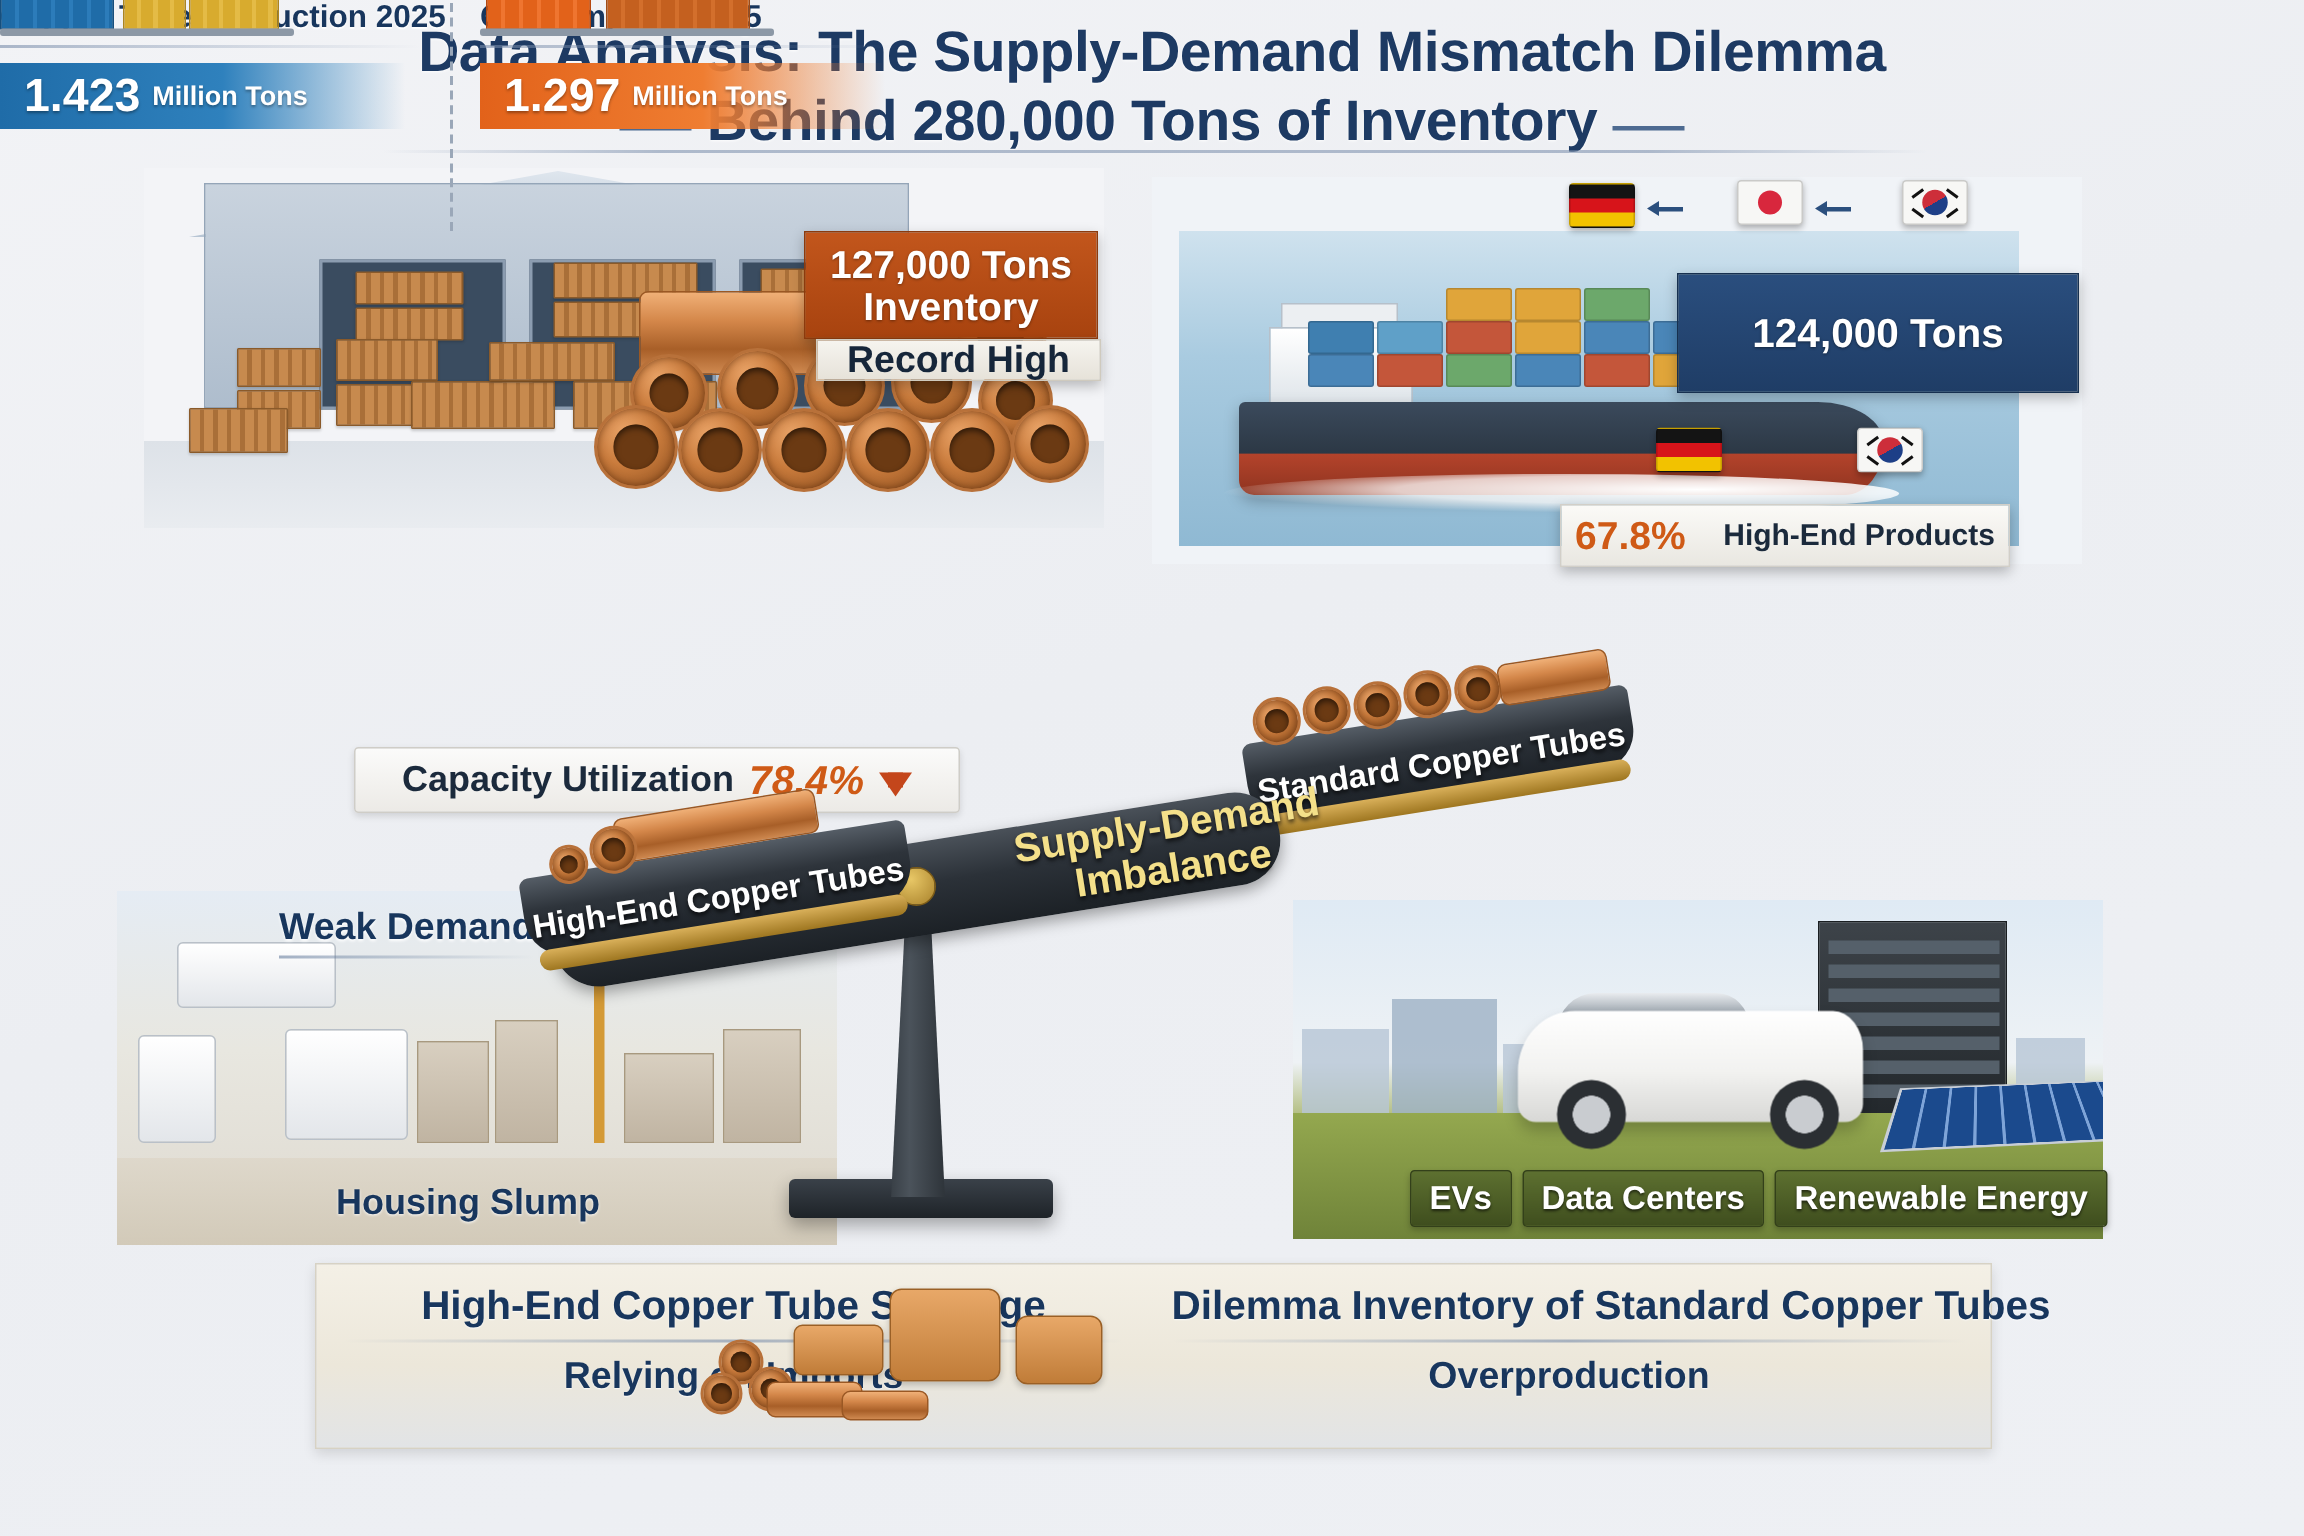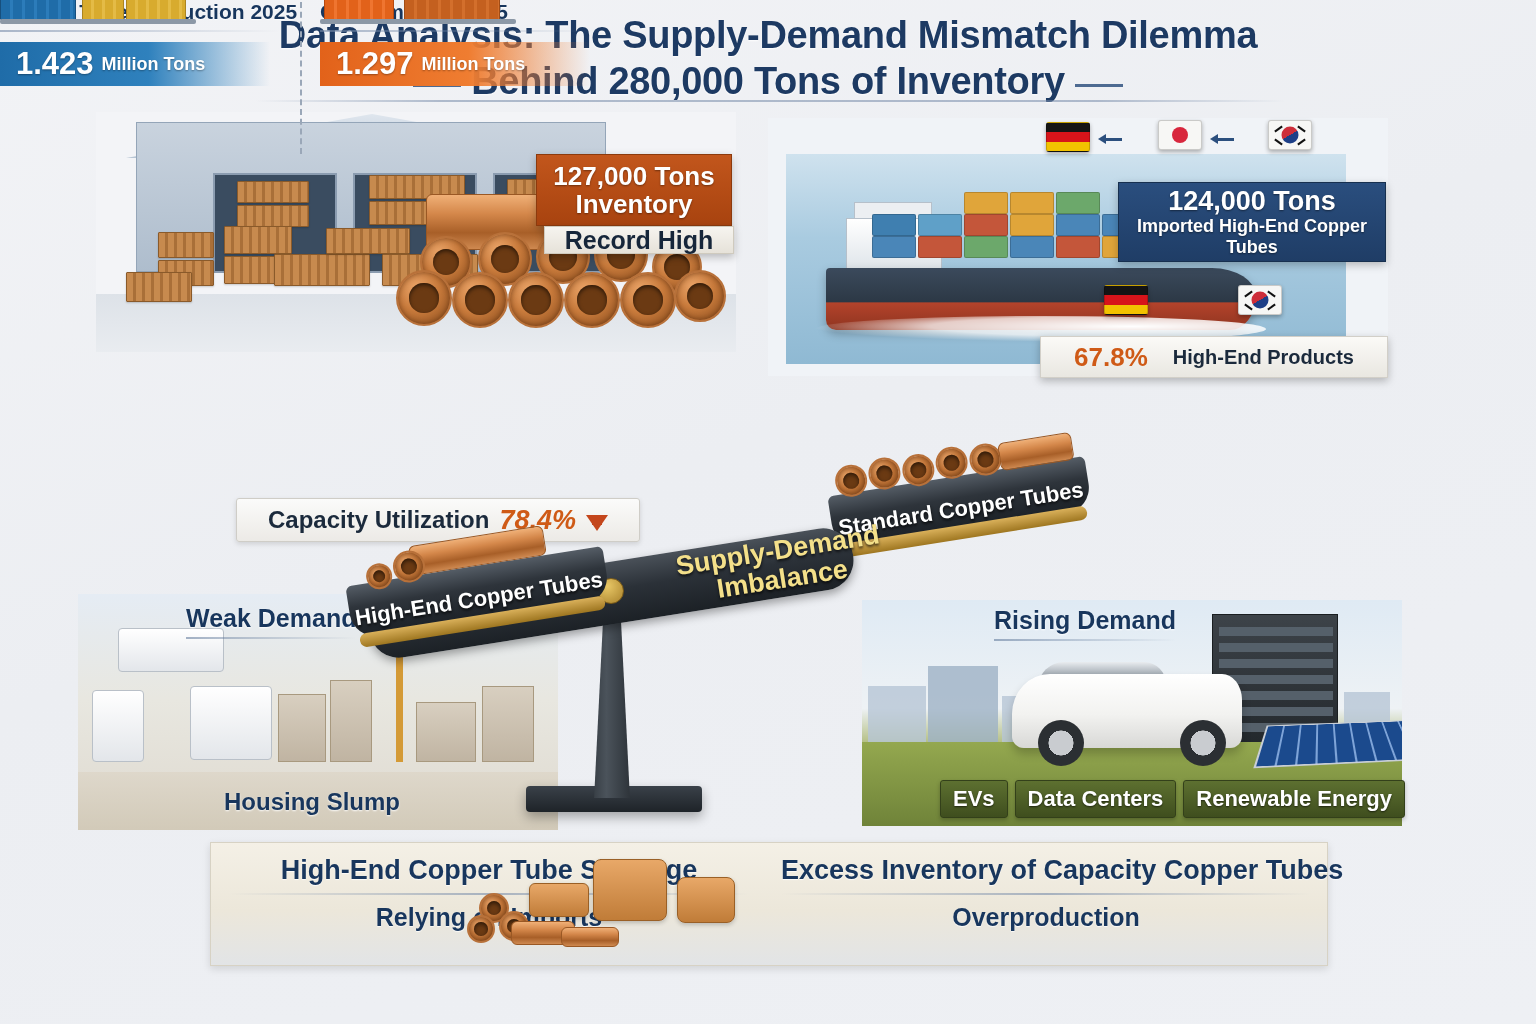--- a/index.html
+++ b/index.html
@@ -188,21 +188,21 @@
   }
   #record-high-badge .b1 { font-family:"Liberation Sans Narrow","Liberation Sans",sans-serif;font-size:25px;font-weight:bold;color:#16263a;}
   #imports-badge {
     left: 1118px; top: 182px; width: 268px; height: 80px;
     background: linear-gradient(180deg,#2a4e7e 0%,#1f3d66 100%);
     border:1px solid #17304f;
   }
   #imports-badge .b1 { font-family:"Liberation Sans Narrow","Liberation Sans",sans-serif;font-size:27px;font-weight:bold;color:#fff;line-height:29px;text-shadow:0 1px 2px rgba(0,0,0,.45);}
   #imports-badge .b2 { font-family:"Liberation Sans Narrow","Liberation Sans",sans-serif;font-size:18px;font-weight:bold;color:#fff;line-height:21px;text-align:center;text-shadow:0 1px 2px rgba(0,0,0,.45);padding:0 8px;}
   #highend-badge {
-    left: 1040px; top: 336px; width: 348px; height: 42px;
+    left: 1040px; top: 336px; width: 300px; height: 42px;
     background: linear-gradient(180deg,#fbfaf7,#e9e7e1);
     border:1px solid #d2cfc8; flex-direction: row; gap: 25px;
   }
   #highend-badge .pct  { font-family:"Liberation Sans Narrow","Liberation Sans",sans-serif;font-size:26px;font-weight:bold;color:#cf5a16;}
   #highend-badge .txt  { font-family:"Liberation Sans Narrow","Liberation Sans",sans-serif;font-size:20px;font-weight:bold;color:#1b2a3c;}
 
   
   .flag { position:absolute; width: 44px; height: 30px; border-radius:3px; box-shadow:0 2px 4px rgba(0,0,0,.3); overflow:hidden; border:1px solid rgba(0,0,0,.18); }
   .flag-de { background: linear-gradient(180deg,#141414 0 33.3%, #d7141a 33.3% 66.6%, #f2c200 66.6% 100%); }
   .flag-jp { background:#f7f7f5; }
@@ -463,21 +463,20 @@
   </div>
   <div class="flag flag-kr" style="left:1268px;top:120px">
     <span class="bar-k" style="left:5px;top:7px;transform:rotate(-36deg)"></span>
     <span class="bar-k" style="left:5px;top:20px;transform:rotate(36deg)"></span>
     <span class="bar-k" style="right:5px;top:7px;transform:rotate(36deg)"></span>
     <span class="bar-k" style="right:5px;top:20px;transform:rotate(-36deg)"></span>
   </div>
 
   <div class="badge" id="imports-badge">
     <span class="b1">124,000 Tons</span>
-    <span class="b2">Imported High-End Copper Tubes</span>
   </div>
 
   <div class="flag flag-de" style="left:1104px;top:285px"></div>
   <div class="flag flag-kr" style="left:1238px;top:285px">
     <span class="bar-k" style="left:5px;top:7px;transform:rotate(-36deg)"></span>
     <span class="bar-k" style="left:5px;top:20px;transform:rotate(36deg)"></span>
     <span class="bar-k" style="right:5px;top:7px;transform:rotate(36deg)"></span>
     <span class="bar-k" style="right:5px;top:20px;transform:rotate(-36deg)"></span>
   </div>
 
@@ -553,24 +552,20 @@
       <div class="dc-row" style="top:108px"></div>
     </div>
     <div class="skyline" style="left:482px;top:92px;width:46px;height:62px;background:#b6c6d6"></div>
     <div class="rs-grass"></div>
     <div class="solar"></div>
     <div class="car-cabin"></div>
     <div class="car-body"></div>
     <div class="wheel" style="left:176px;top:120px"></div>
     <div class="wheel" style="left:318px;top:120px"></div>
   </div>
-  <div class="sec-label" id="rising-demand-label">
-    <span>Rising Demand</span>
-    <span class="rule"></span>
-  </div>
   <div class="tag-row">
     <span class="tag">EVs</span>
     <span class="tag">Data Centers</span>
     <span class="tag">Renewable Energy</span>
   </div>
 
   <div id="scale">
     <div class="pivot-base"></div>
     <div class="pivot"></div>
 
@@ -605,21 +600,21 @@
     </div>
   </div>
 
   <div id="summary-band">
     <div class="sum-cell" id="sum-left">
       <div class="sum-main">High-End Copper Tube Shortage</div>
       <div class="sum-rule"></div>
       <div class="sum-sub">Relying on Imports</div>
     </div>
     <div class="sum-cell" id="sum-right">
-      <div class="sum-main">Excess Inventory of Capacity Copper Tubes</div>
+      <div class="sum-main">Dilemma Inventory of Standard Copper Tubes</div>
       <div class="sum-rule"></div>
       <div class="sum-sub">Overproduction</div>
     </div>
 
     <div>
       <div class="coin-stack" style="position:absolute;left:382px;top:16px;width:74px;height:62px;border-radius:8px"></div>
       <div class="coin-stack" style="position:absolute;left:466px;top:34px;width:58px;height:46px;border-radius:8px"></div>
       <div class="coin-stack" style="position:absolute;left:318px;top:40px;width:60px;height:34px;border-radius:6px"></div>
       <span class="tube" style="position:absolute;left:268px;top:50px;width:30px;height:30px"></span>
       <span class="tube" style="position:absolute;left:288px;top:68px;width:30px;height:30px"></span>

